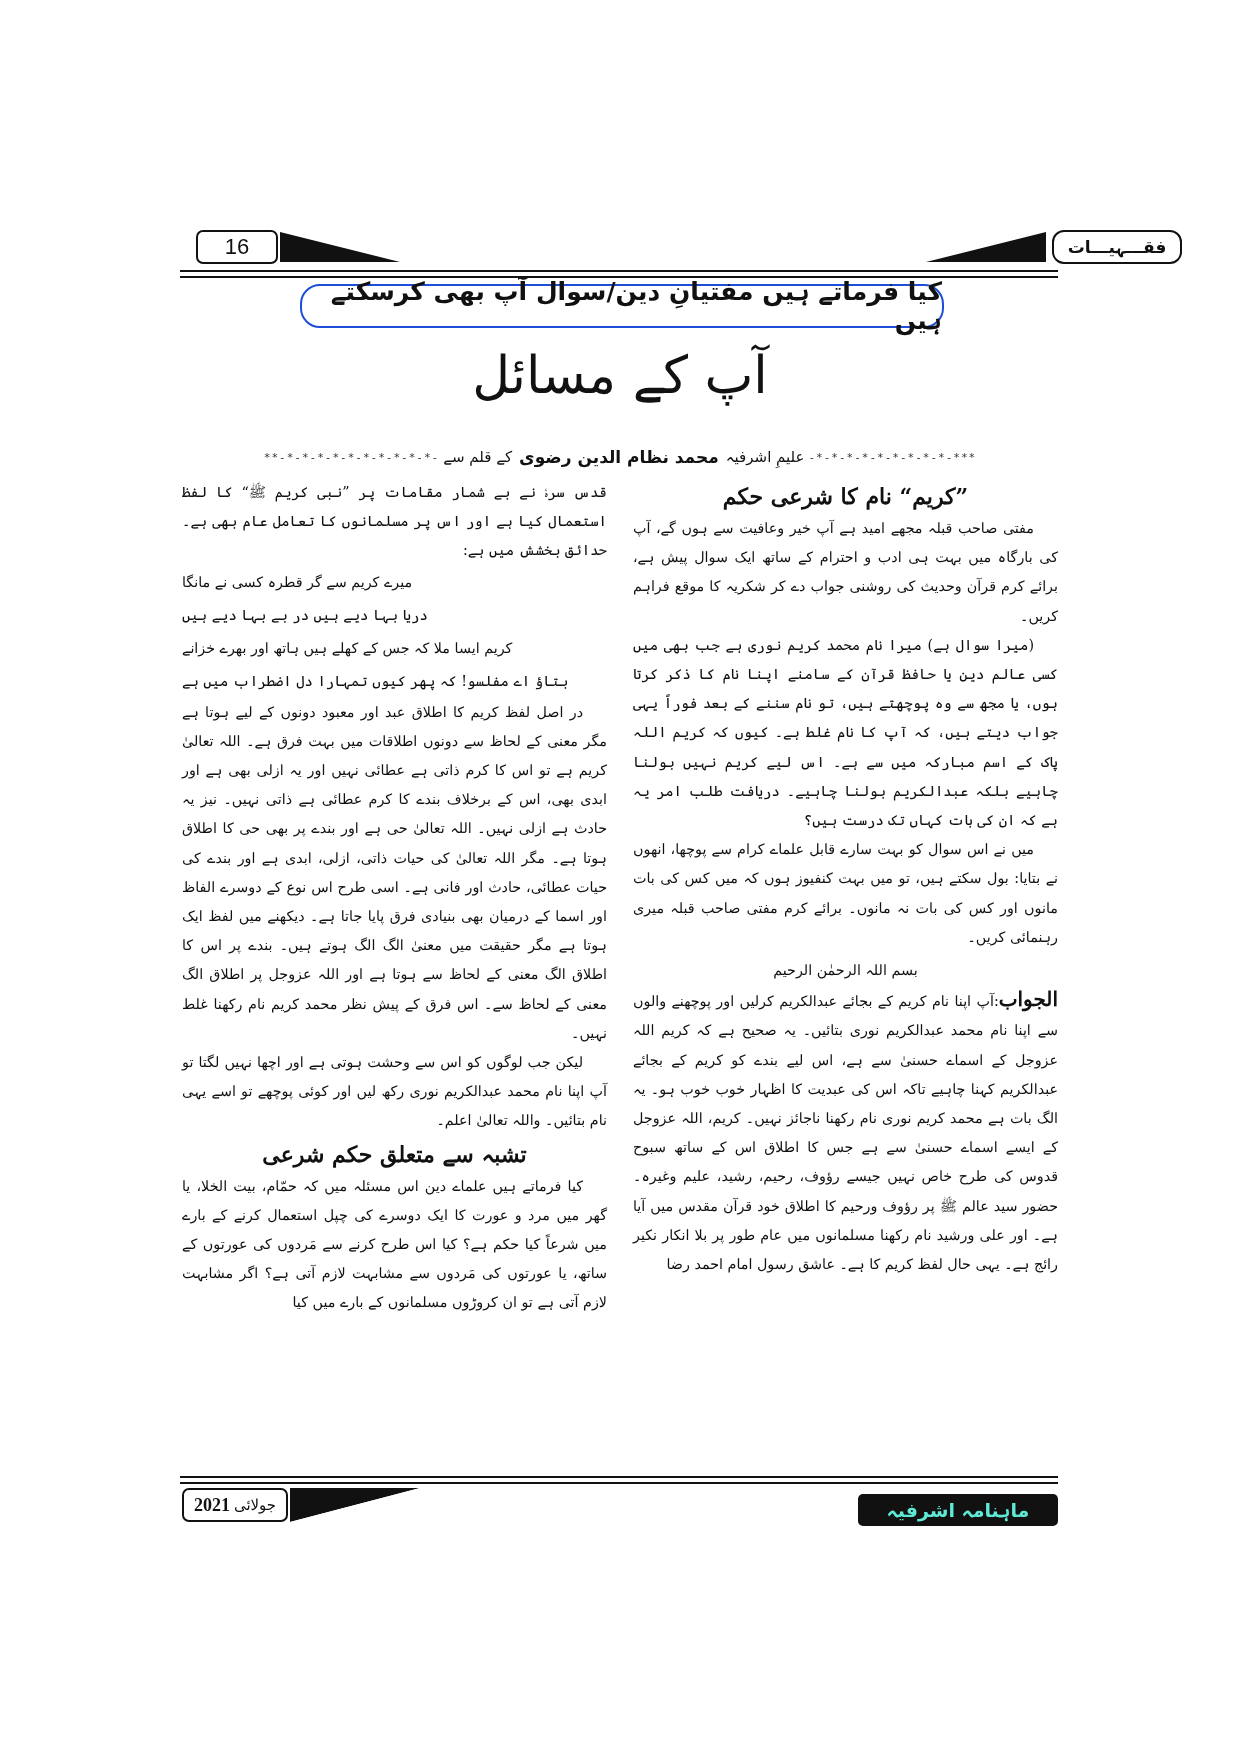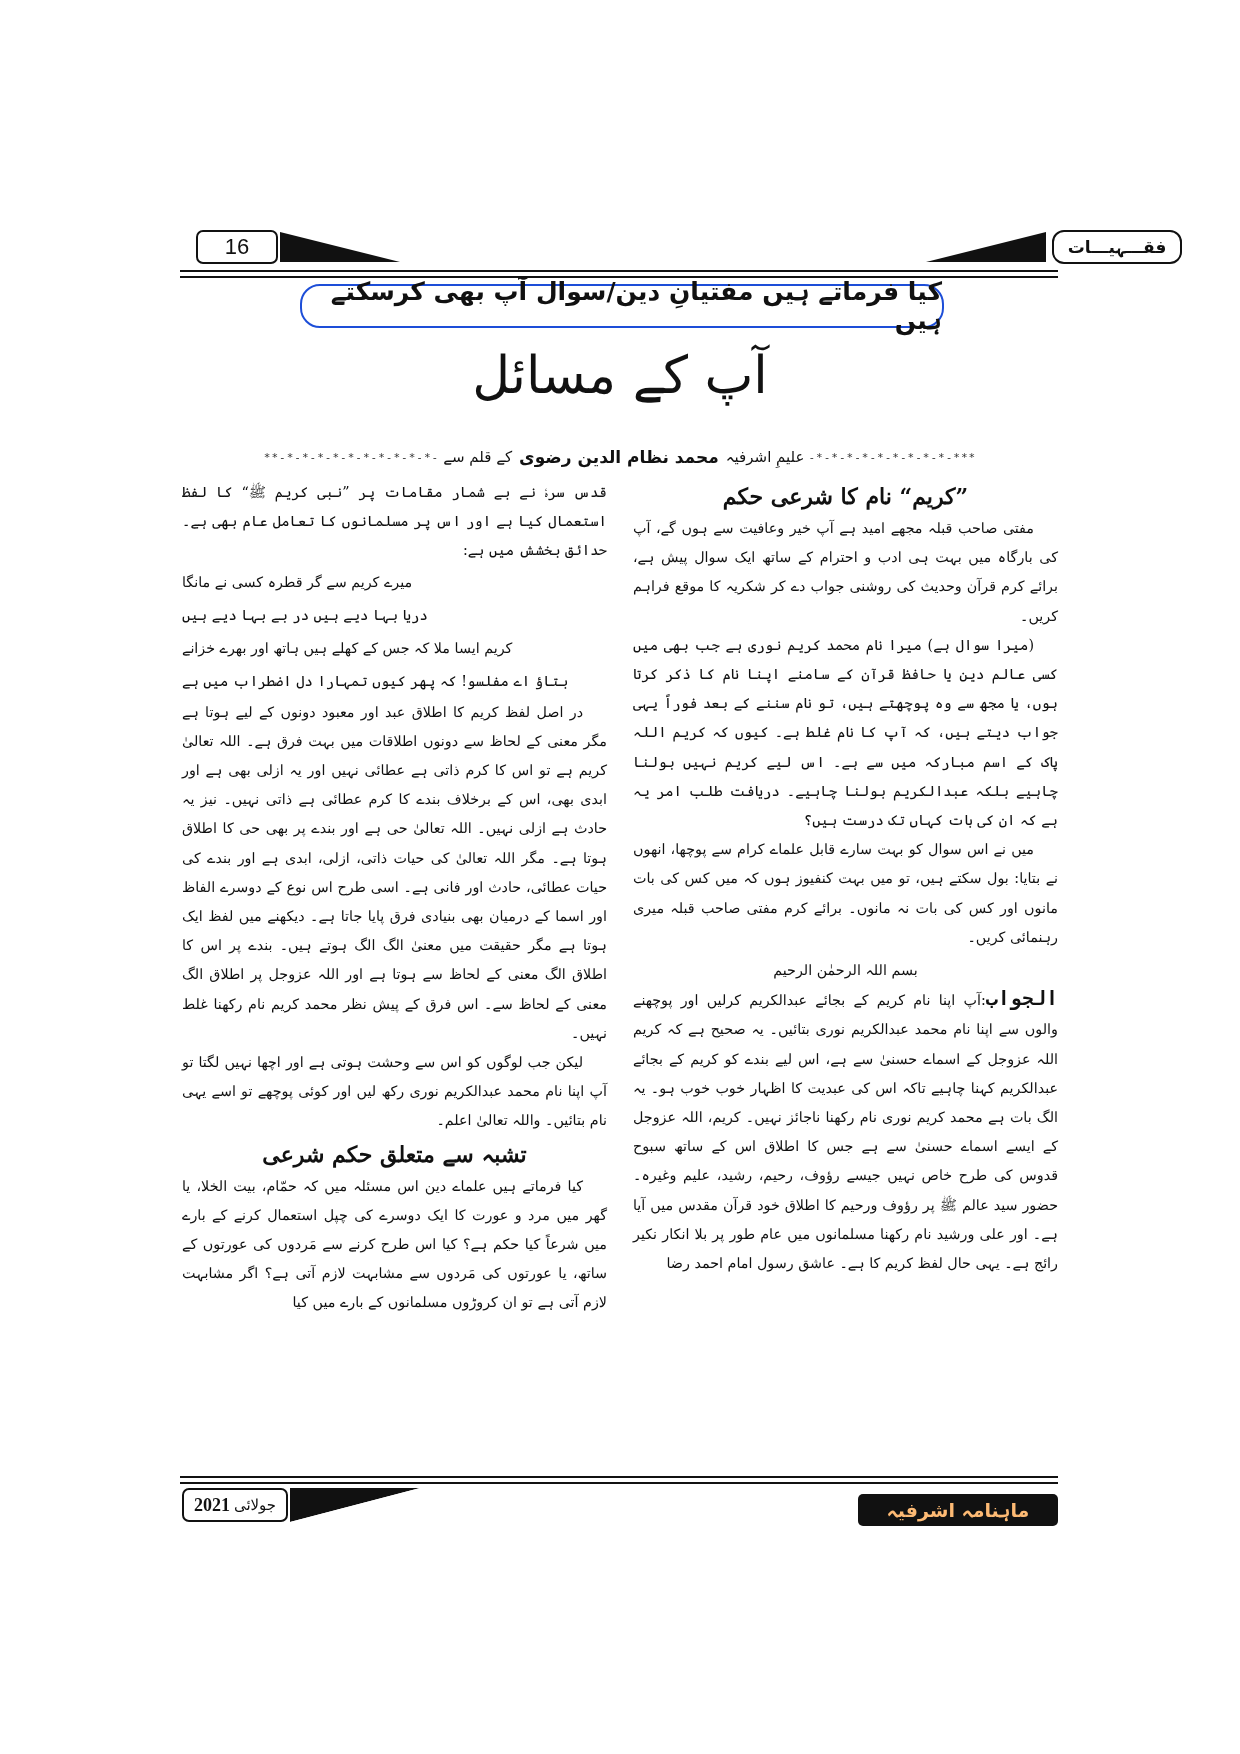--- a/index.html
+++ b/index.html
@@ -40,33 +40,33 @@
   
   .col { position:absolute; top:478px; width:425px; direction:rtl; text-align:justify;
          font-family:"DejaVu Serif", serif; font-size:14.3px; line-height:29.2px; }
   .col-right { left:633px; }
   .col-left  { left:182px; }
   .col p { margin:0; }
   .subhead { text-align:center; font-weight:bold; font-size:22px; line-height:36px; }
   .indent { text-indent:24px; }
   .center { text-align:center; }
   .poem { text-align:left; line-height:33px; }
-  .jawab { font-weight:900; font-size:20px;font-family:Liberation Mono, monospace; }
+  .jawab { font-weight:900; font-size:20px; }
 
   
   .frule { position:absolute; left:180px; width:878px; border-top:2px solid #111; }
   .date-box { position:absolute; left:182px; top:1488px; width:102px; height:30px;
               border:2px solid #111; border-radius:7px; direction:rtl;
               display:flex; align-items:center; justify-content:center;
               font-size:18px; font-weight:bold; font-family:"Liberation Serif", serif; }
   .wedge-fc{ position:absolute; left:290px; top:1488px; width:0; height:0;
              border-top:0; border-bottom:34px solid transparent; border-left:130px solid #111;
              clip-path: polygon(0 0, 100% 0, 0 100%); }
   .mag-box { position:absolute; left:858px; top:1494px; width:200px; height:32px;
-             background:#111; color:#fdba74; border-radius:5px; direction:rtl;
+             background:#111; color:#5eead4; border-radius:5px; direction:rtl;
              display:flex; align-items:center; justify-content:center;
              font-size:19px; font-weight:bold; }
 </style>
 </head>
 <body>
 
 <div class="page">
 
   <div class="hdr">
     <div class="pn-box">16</div>

